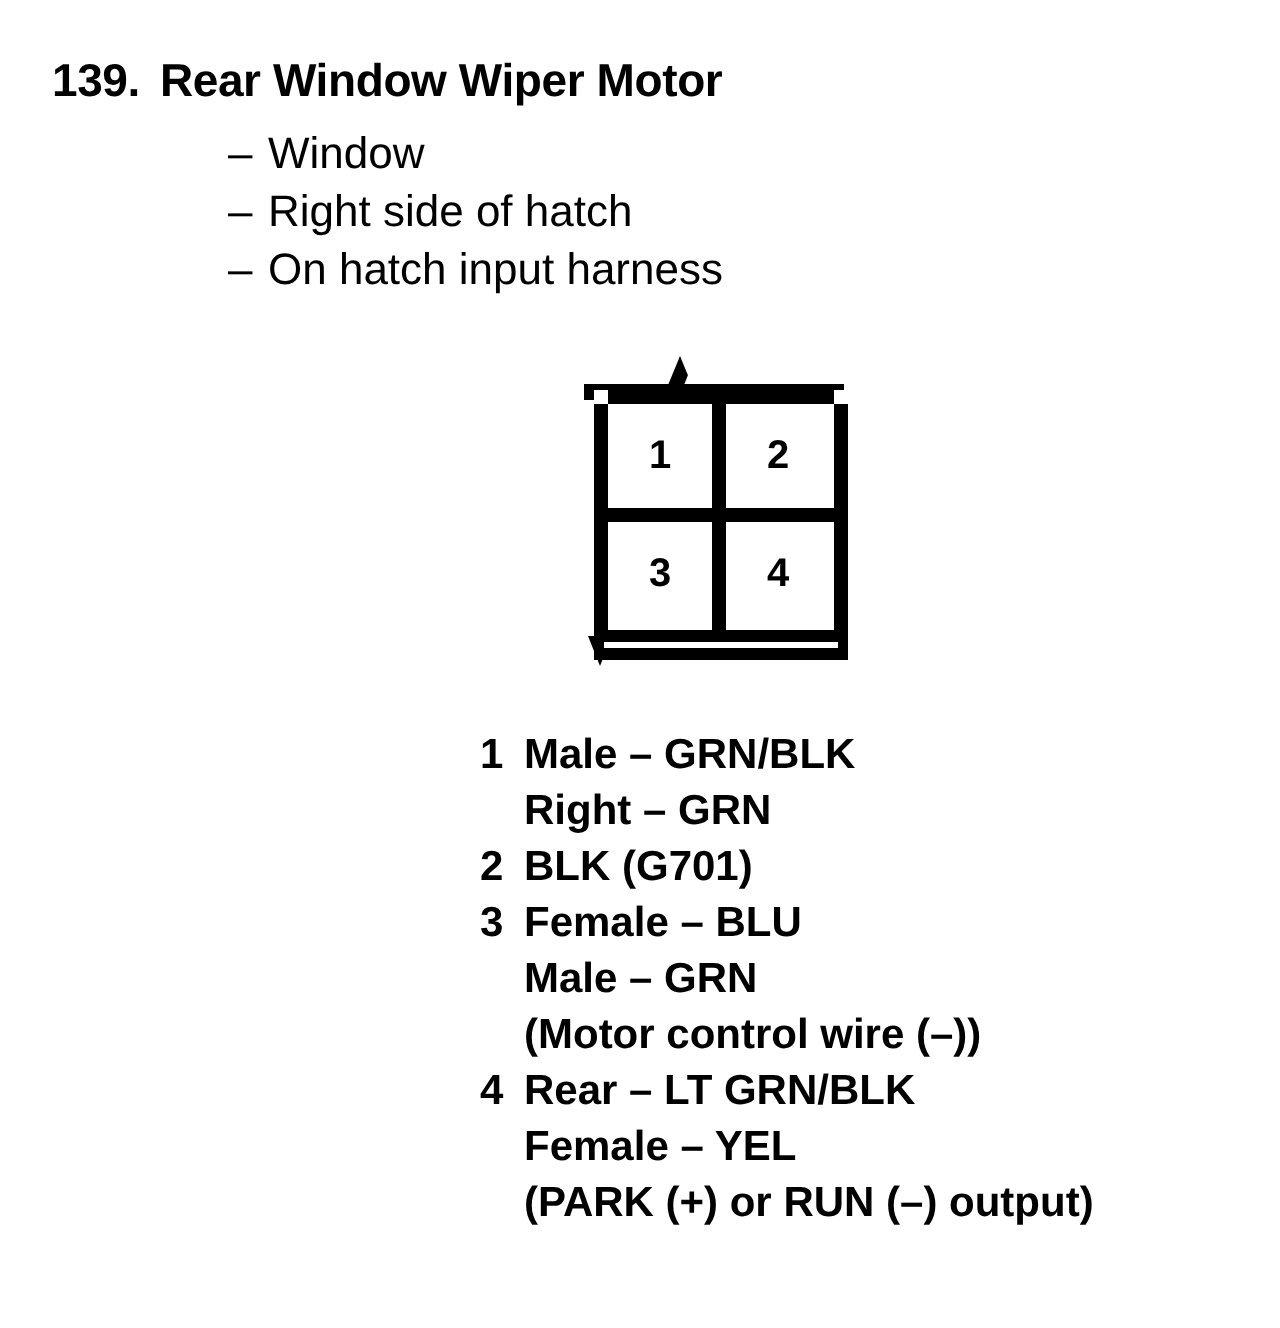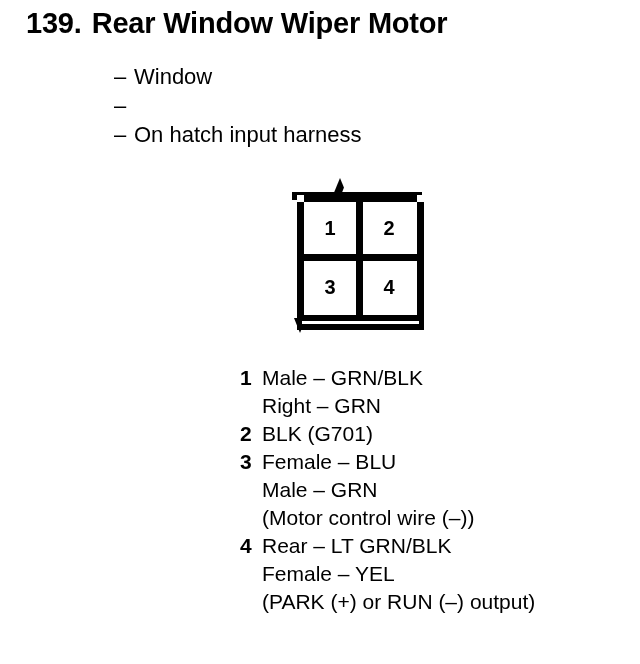--- a/index.html
+++ b/index.html
@@ -15,22 +15,22 @@
     overflow: hidden;
     font-family: "Liberation Sans", sans-serif;
     color: #000000;
     -webkit-font-smoothing: none;
   }
 
   
   #page-title {
     position: absolute;
     left: 26px;
-    top: 8px;
-    font-size: 29px;
+    top: 28px;
+    font-size: 23px;
     font-weight: bold;
     letter-spacing: -0.2px;
     white-space: nowrap;
     line-height: 1.1;
   }
   #page-title .title-number {
     margin-right: 10px;
   }
 
   
@@ -198,39 +198,41 @@
     display: flex;
     align-items: flex-start;
   }
   #pin-legend .pin-num {
     flex: 0 0 22px;
     width: 22px;
     font-weight: bold;
   }
   #pin-legend .pin-lines {
     flex: 1 1 auto;
+    font-weight: bold;
   }
   #pin-legend .pin-line {
     display: block;
   }
 </style>
 </head>
 <body>
 
 <div id="page-title">
   <span class="title-number">139.</span><span class="title-text">Rear Window Wiper Motor</span>
 </div>
 
 <div id="notes-list">
   <div class="note-row">
     <span class="note-dash">–</span>
     <span class="note-text">Window</span>
   </div>
   <div class="note-row">
     <span class="note-dash">–</span>
+    <span class="note-text">Right side of hatch</span>
   </div>
   <div class="note-row">
     <span class="note-dash">–</span>
     <span class="note-text">On hatch input harness</span>
   </div>
 </div>
 
 <div id="connector-diagram">
 
   <div class="latch">

